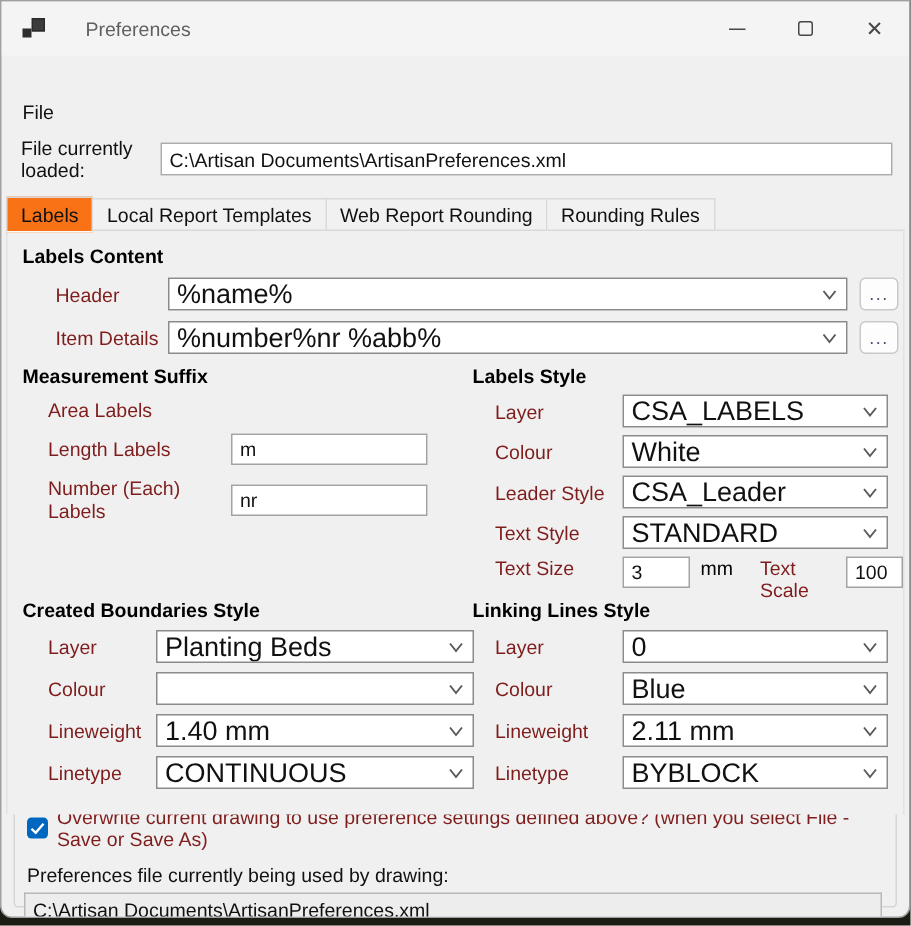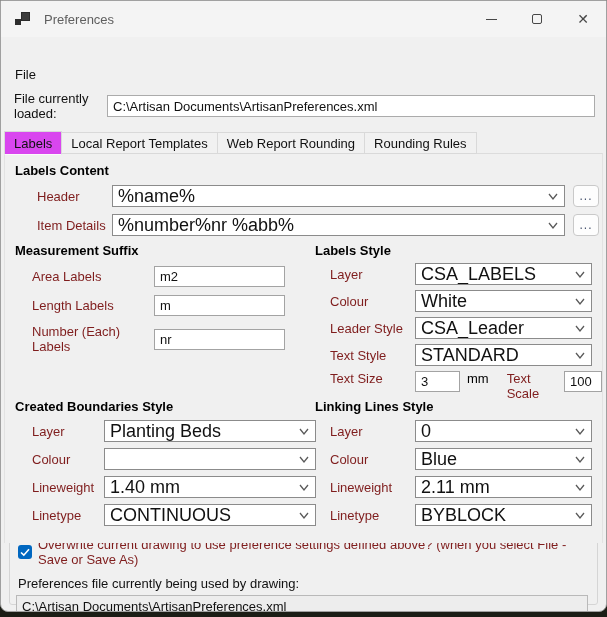--- a/index.html
+++ b/index.html
@@ -19,21 +19,21 @@
     overflow:hidden;
   }
   
   .titlebar {
     height:36px; background:#f4f4f4;
     display:flex; align-items:center;
   }
   .app-icon { width:16px; height:16px; margin-left:14px; position:relative; }
   .app-icon .sq1 { position:absolute; left:0; bottom:2px; width:6px; height:6px; background:#2d2d2d; }
   .app-icon .sq2 { position:absolute; right:1px; top:1px; width:9px; height:9px; background:#3c3c3c; box-shadow:inset 0 0 0 1px #2a2a2a; }
-  .title-text { margin-left:13px; font-size:13px; color:#5f5f5f; }
+  .title-text { margin-left:26px; font-size:13px; color:#5f5f5f; }
   .win-buttons { margin-left:auto; display:flex; height:36px; }
   .win-btn { width:46px; height:36px; display:flex; align-items:center; justify-content:center; color:#474747; }
   .glyph-min { width:11px; height:1px; background:#474747; display:block; }
   .glyph-max { width:10px; height:10px; border:1px solid #474747; border-radius:2px; display:block; }
   .glyph-close { font-size:14px; line-height:1; color:#474747; }
   
   .menubar { height:26px; display:flex; align-items:center;margin-top:24px; }
   .menu-item { font-size:13px; color:#111; padding:4px 9px; margin-left:5px; }
   
   .fileloaded { display:flex; align-items:center; margin:4px 11px 0 13px; }
@@ -46,21 +46,21 @@
   .textbox.readonly { background:#ededed; border-color:#b9b9b9; border-bottom-color:#8a8a8a; }
   
   .tabstrip { display:flex; align-items:flex-end; margin:9px 0 0 3px; height:24px; position:relative; z-index:2; }
   .tab {
     font-size:13px; color:#111; padding:4px 9px 4px 9px;
     background:#f1f1f1; border:1px solid #d9d9d9; border-left:none;
     height:22px; display:flex; align-items:center;
   }
   .tab:first-child { border-left:1px solid #d9d9d9; }
   .tab.selected {
-    background:#d946ef; height:24px; border-bottom:1px solid #fbfbfb;
+    background:#f97316; height:24px; border-bottom:1px solid #fbfbfb;
     position:relative; top:1px; z-index:3;
   }
   .tabpage {
     position:relative; margin:0 3px 0 3px; height:390px;
     border-left:1px solid #e2e2e2; border-right:1px solid #e2e2e2; border-top:1px solid #dcdcdc;
     background:#f0f0f0; margin-top:-1px; z-index:1;
   }
   
   .section-title { font-size:13px; font-weight:bold; color:#000; }
   .field-label { font-size:13px; color:#7f1d1d; }
@@ -190,21 +190,20 @@
             </svg>
         </div>
         <div class="more-btn">...</div>
       </div>
     </div>
 
     <div class="ms-block">
       <div class="section-title">Measurement Suffix</div>
       <div class="ms-row">
         <span class="field-label">Area Labels</span>
-        <input class="input" value="m2" style="">
       </div>
       <div class="ms-row">
         <span class="field-label">Length Labels</span>
         <input class="input" value="m" style="">
       </div>
       <div class="ms-row">
         <span class="field-label">Number (Each) Labels</span>
         <input class="input" value="nr" style="">
       </div>
     </div>

